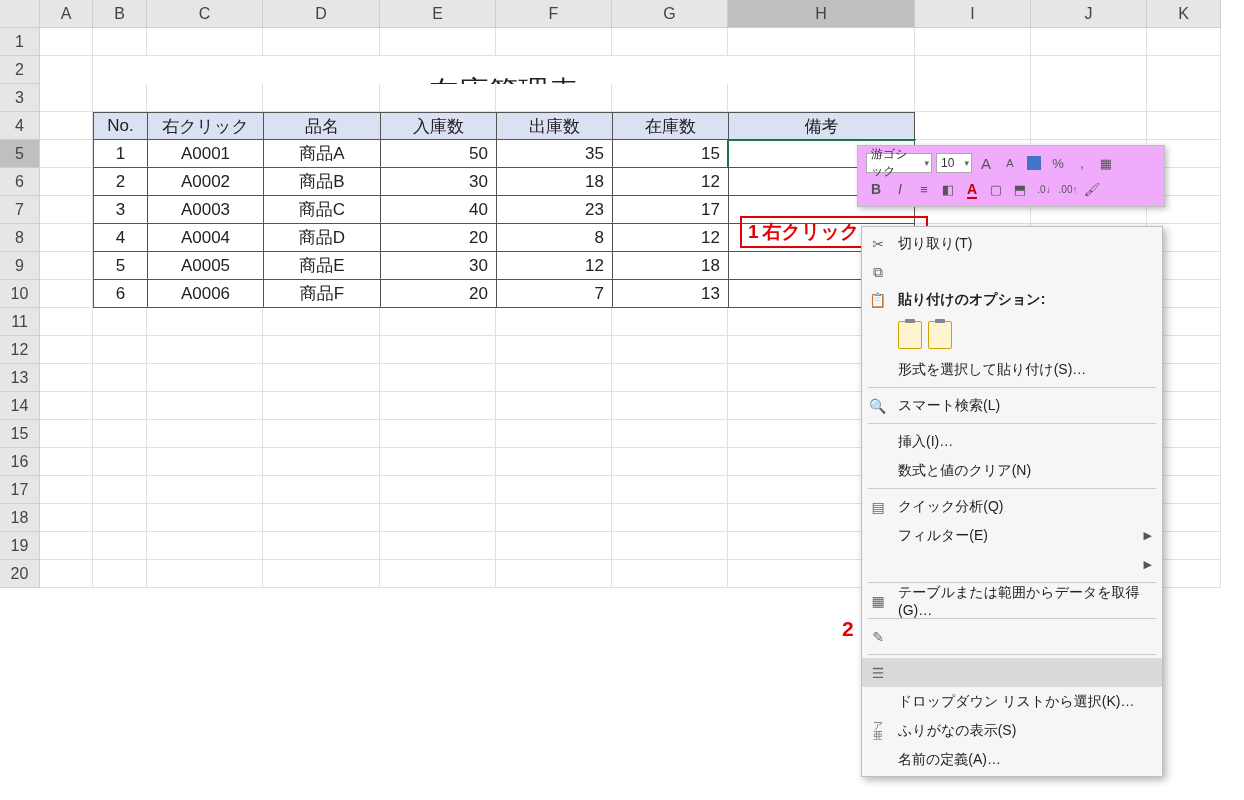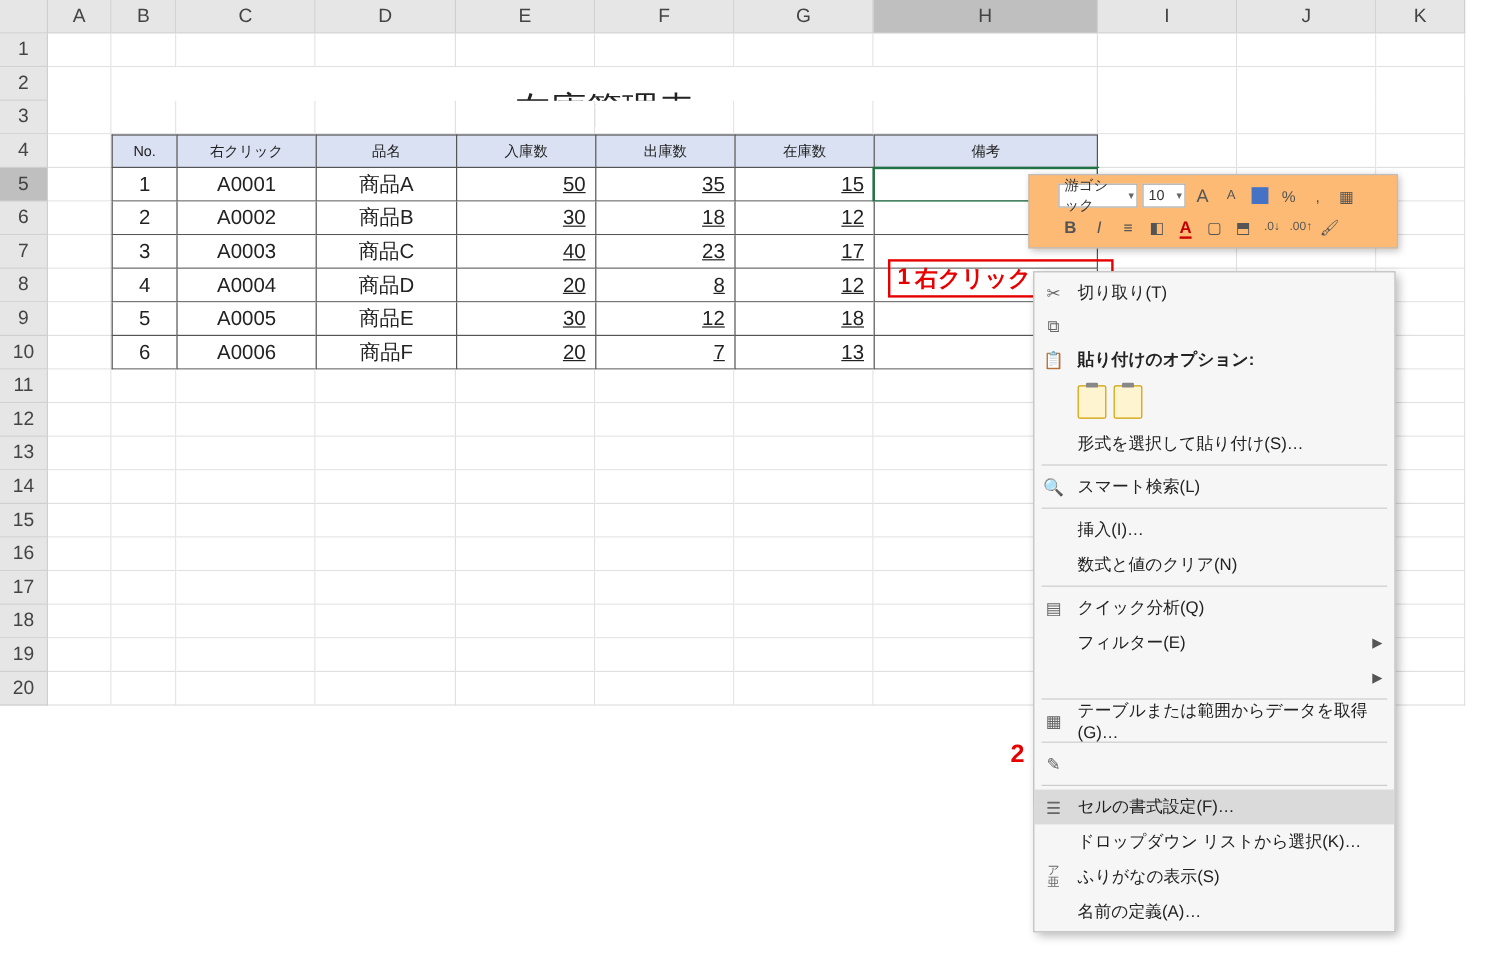--- a/index.html
+++ b/index.html
@@ -44,32 +44,32 @@
     background: #fff;
     font-size: 16px;
     color: #222;
   }
   .cell.c { justify-content: center; }
   .cell.r { justify-content: flex-end; }
   .tblHdr {
     background: #d9e1f2;
     border: 1px solid #555;
     border-right: none;
-    font-size: 12px;
+    font-size: 17px;
     justify-content: center;
   }
   .tblHdr.last { border-right: 1px solid #555; }
   .tblCell {
     border: 1px solid #555;
     border-top: none;
     border-right: none;
     font-size: 17px;
   }
   .tblCell.last { border-right: 1px solid #555; }
-  .cell.r.tblCell { justify-content: flex-end; padding-right: 8px; text-decoration: underline; }
+  .cell.r.tblCell { justify-content: flex-end; padding-right: 8px; }
   .cell.c.tblCell { justify-content: center; }
   .title {
     font-size: 30px;
     color: #222;
     font-weight: 400;
   }
   .activeCol { background: #bfbfbf; }
   .activeRow { background: #bfbfbf; }
   .activeCellBorder {
     outline: 2px solid #217346;
@@ -101,24 +101,24 @@
     left: 861px; top: 639px;
     width: 300px; height: 32px;
     border: 2px solid #e60000;
     pointer-events: none;
   }
   
   .miniToolbar {
     position: absolute;
     left: 857px; top: 145px;
     width: 308px;
-    background: #fdba74;
+    background: #f0abfc;
     border: 1px solid #bdbdbd;
     box-shadow: 2px 2px 6px rgba(0,0,0,.25);
-    padding: 4px 24px;
+    padding: 4px 8px;
     font-size: 12px;
   }
   .miniRow { display: flex; align-items: center; gap: 4px; height: 26px; }
   .miniBtn {
     min-width: 20px; height: 20px;
     display: flex; align-items: center; justify-content: center;
     color: #555;
     font-size: 13px;
   }
   .miniBtn.bold { font-weight: bold; font-size: 14px; }
@@ -548,21 +548,20 @@
     <span class="ctxIconCol">▦</span>
     <span class="ctxLabel">テーブルまたは範囲からデータを取得(G)…</span>
   </div>
   <div class="ctxSep"></div>
   <div class="ctxItem">
     <span class="ctxIconCol">✎</span>
   </div>
   <div class="ctxSep"></div>
   <div class="ctxItem hover">
     <span class="ctxIconCol">☰</span>
-    <span class="ctxLabel">セルの書式設定(F)…</span>
   </div>
   <div class="ctxItem">
     <span class="ctxIconCol"></span>
     <span class="ctxLabel">ドロップダウン リストから選択(K)…</span>
   </div>
   <div class="ctxItem">
     <span class="ctxIconCol" style="font-size:10px;line-height:1">ア<br>亜</span>
     <span class="ctxLabel">ふりがなの表示(S)</span>
   </div>
   <div class="ctxItem">

